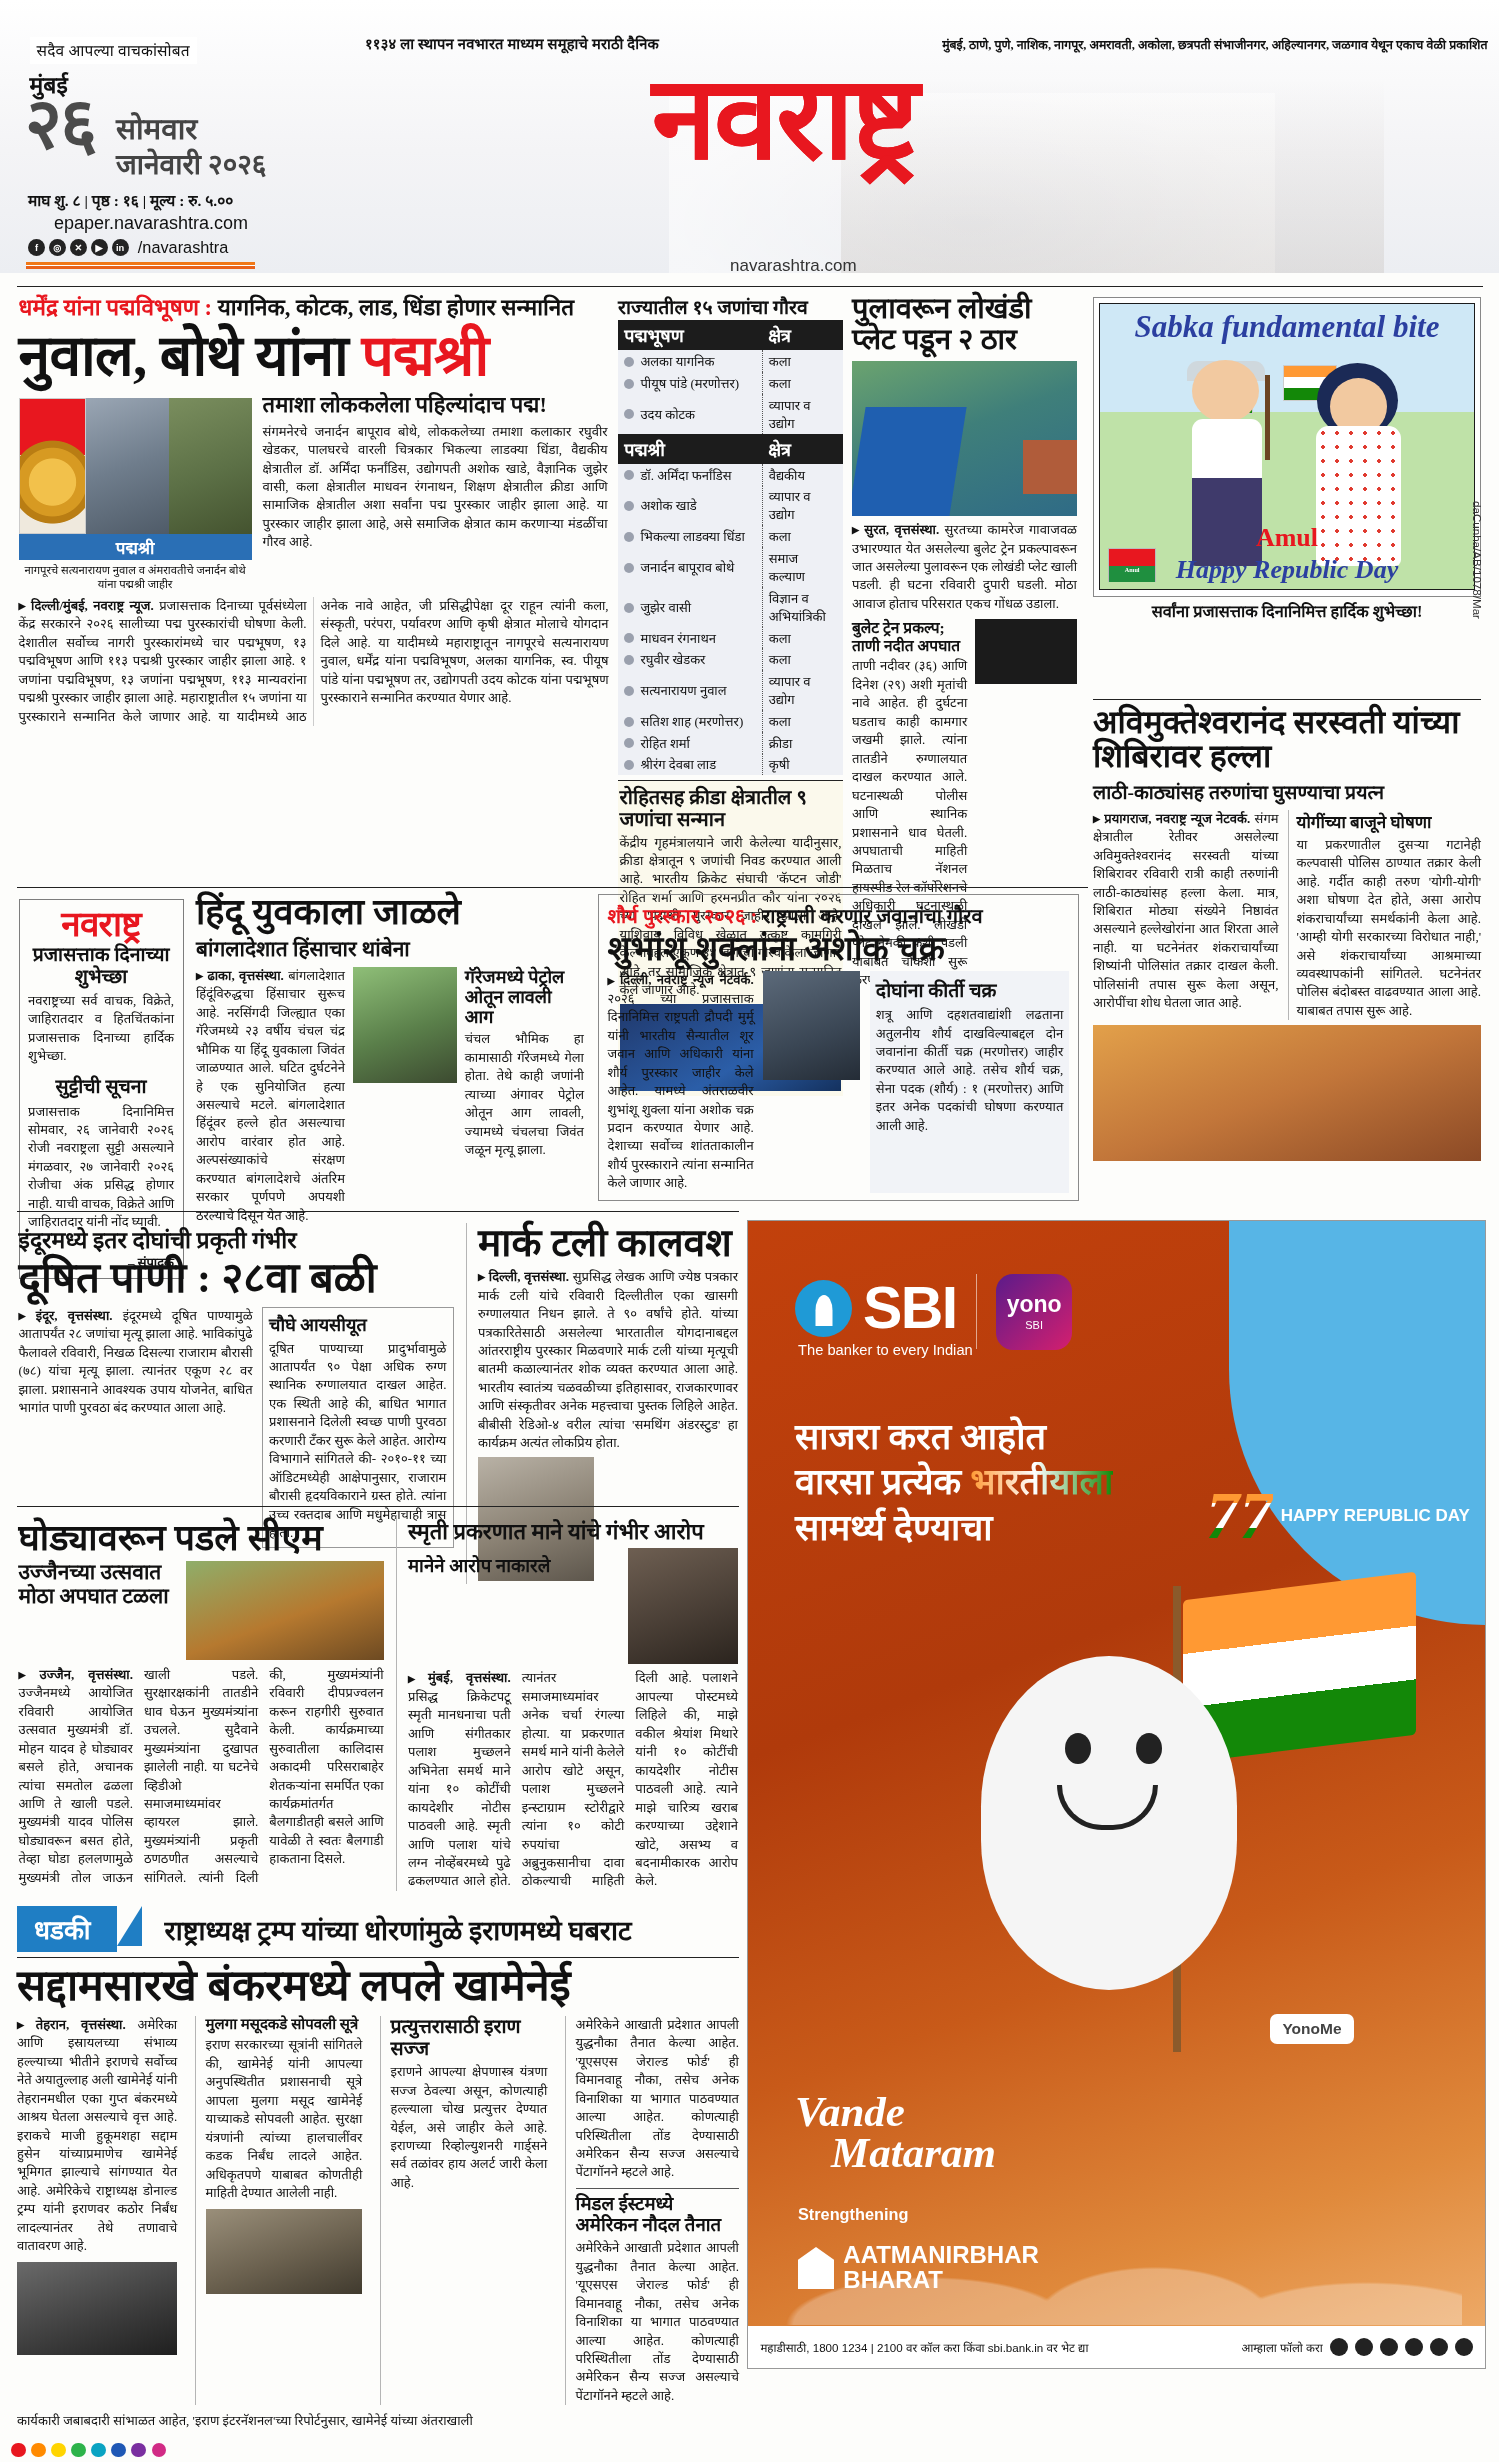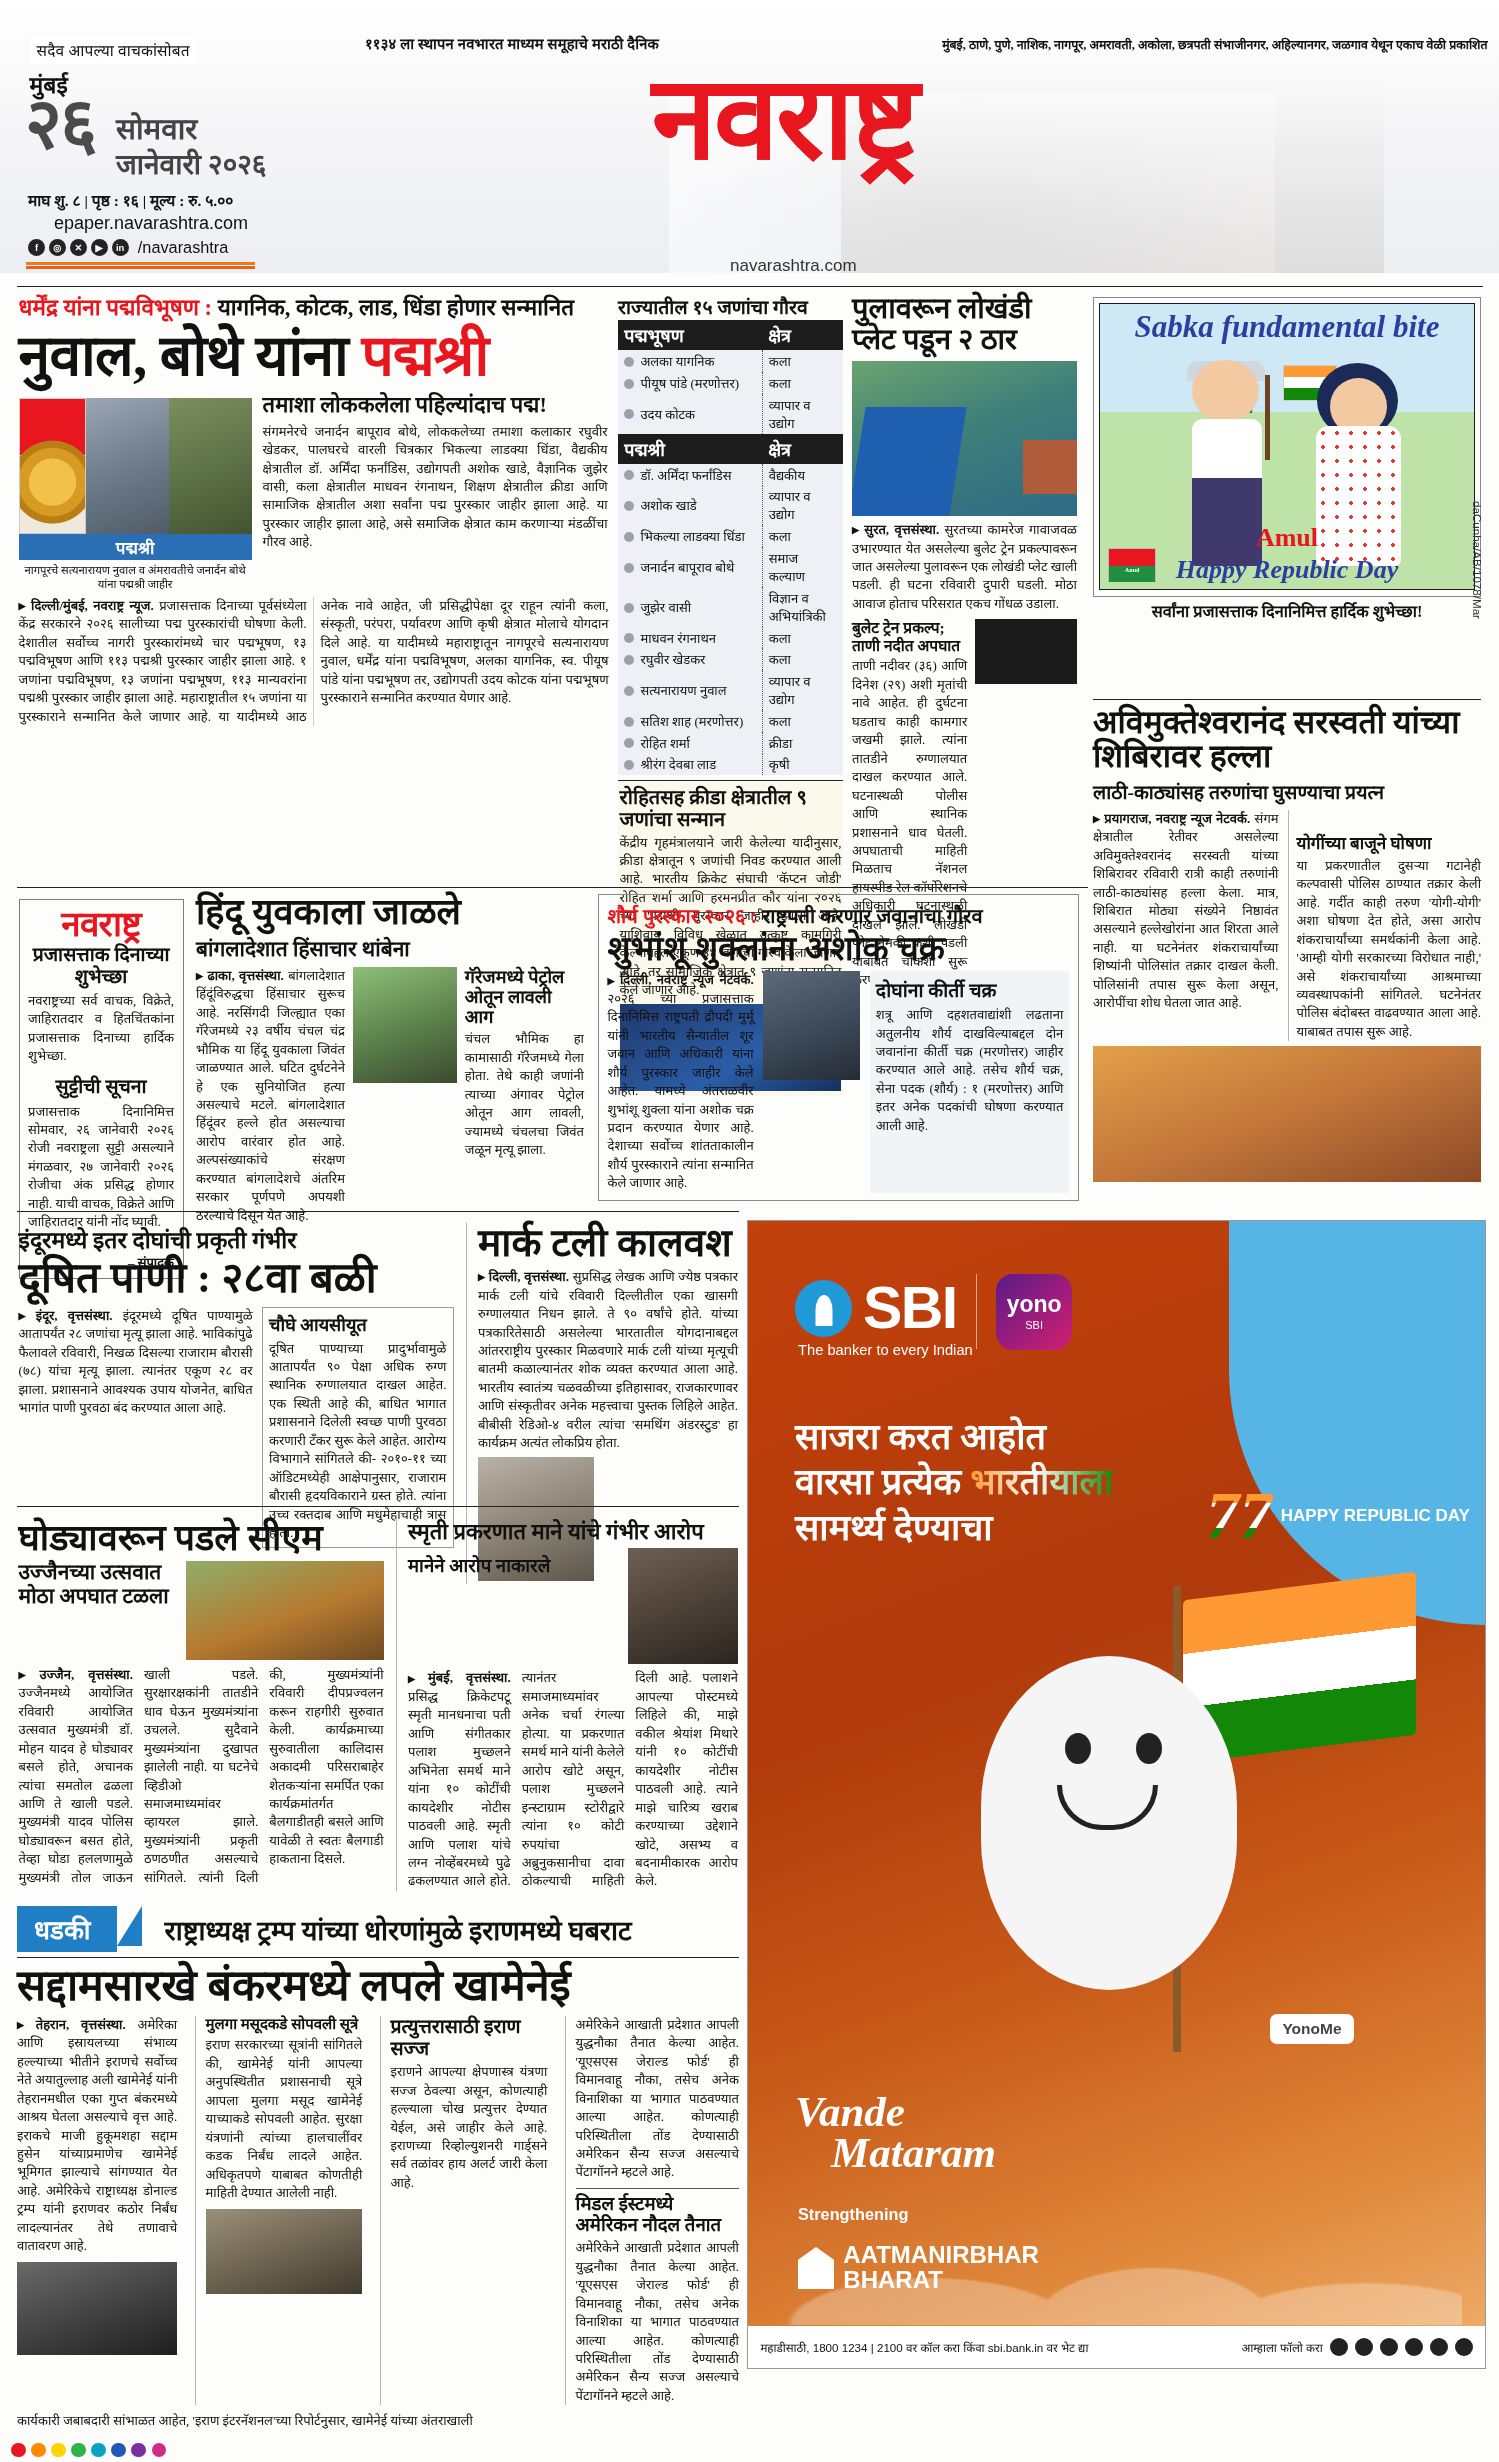--- a/index.html
+++ b/index.html
@@ -334,21 +334,21 @@
     <div style="font-size:32px;font-weight:bold;line-height:1.05;">अविमुक्तेश्वरानंद सरस्वती यांच्या शिबिरावर हल्ला</div>
     <div style="font-size:19.4px;font-weight:bold;margin-top:4.7px;">लाठी-काठ्यांसह तरुणांचा घुसण्याचा प्रयत्न</div>
     <div style="display:flex;gap:9.3px;margin-top:4.7px;">
       <div style="width:48%;">
         <div class="body-txt">
           <span class="byline tri">प्रयागराज, नवराष्ट्र न्यूज नेटवर्क.</span>
           <span>संगम क्षेत्रातील रेतीवर असलेल्या अविमुक्तेश्वरानंद सरस्वती यांच्या शिबिरावर रविवारी रात्री काही तरुणांनी लाठी-काठ्यांसह हल्ला केला. मात्र, शिबिरात मोठ्या संख्येने निष्ठावंत असल्याने हल्लेखोरांना आत शिरता आले नाही. या घटनेनंतर शंकराचार्यांच्या शिष्यांनी पोलिसांत तक्रार दाखल केली. पोलिसांनी तपास सुरू केला असून, आरोपींचा शोध घेतला जात आहे.</span>
         </div>
       </div>
       <div style="width:50%;" class="col-sep" style2="">
-        <div style="padding-left:7.8px;margin-top:21px;">
+        <div style="padding-left:7.8px;">
           <div style="font-size:17px;font-weight:bold;">योगींच्या बाजूने घोषणा</div>
           <div class="body-txt" style="margin-top:3.1px;">या प्रकरणातील दुसऱ्या गटानेही कल्पवासी पोलिस ठाण्यात तक्रार केली आहे. गर्दीत काही तरुण 'योगी-योगी' अशा घोषणा देत होते, असा आरोप शंकराचार्यांच्या समर्थकांनी केला आहे. 'आम्ही योगी सरकारच्या विरोधात नाही,' असे शंकराचार्यांच्या आश्रमाच्या व्यवस्थापकांनी सांगितले. घटनेनंतर पोलिस बंदोबस्त वाढवण्यात आला आहे. याबाबत तपास सुरू आहे.</div>
         </div>
       </div>
     </div>
     <div style="margin-top:4.7px;height:136px;background:linear-gradient(160deg,#e2a04a 0%,#c2763a 50%,#8c4a26 100%);"></div>
   </div>
 
   <div style="position:absolute;left:17px;top:887px;width:1071px;border-top:1.6px solid #222;"></div>
 

